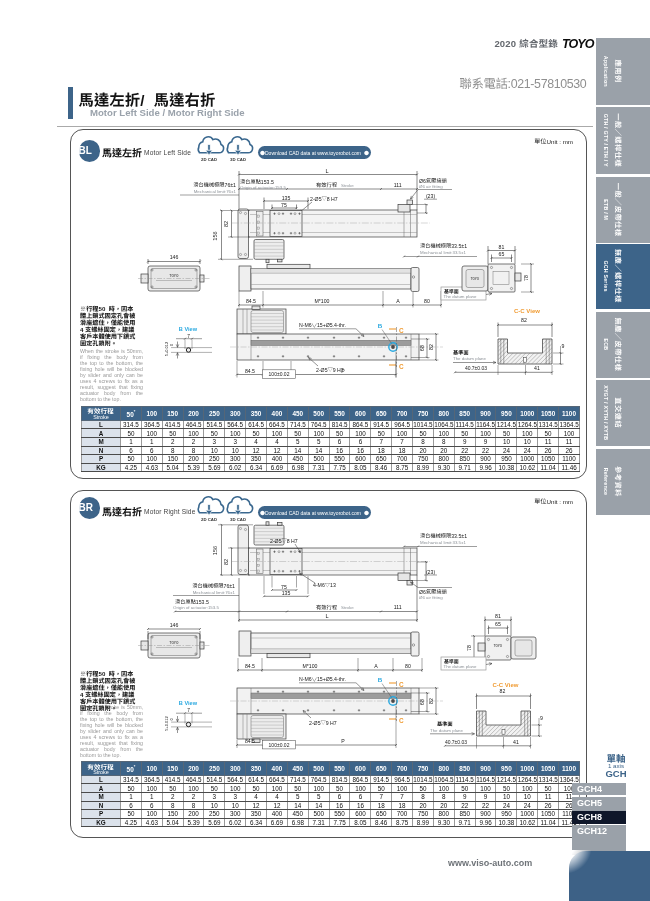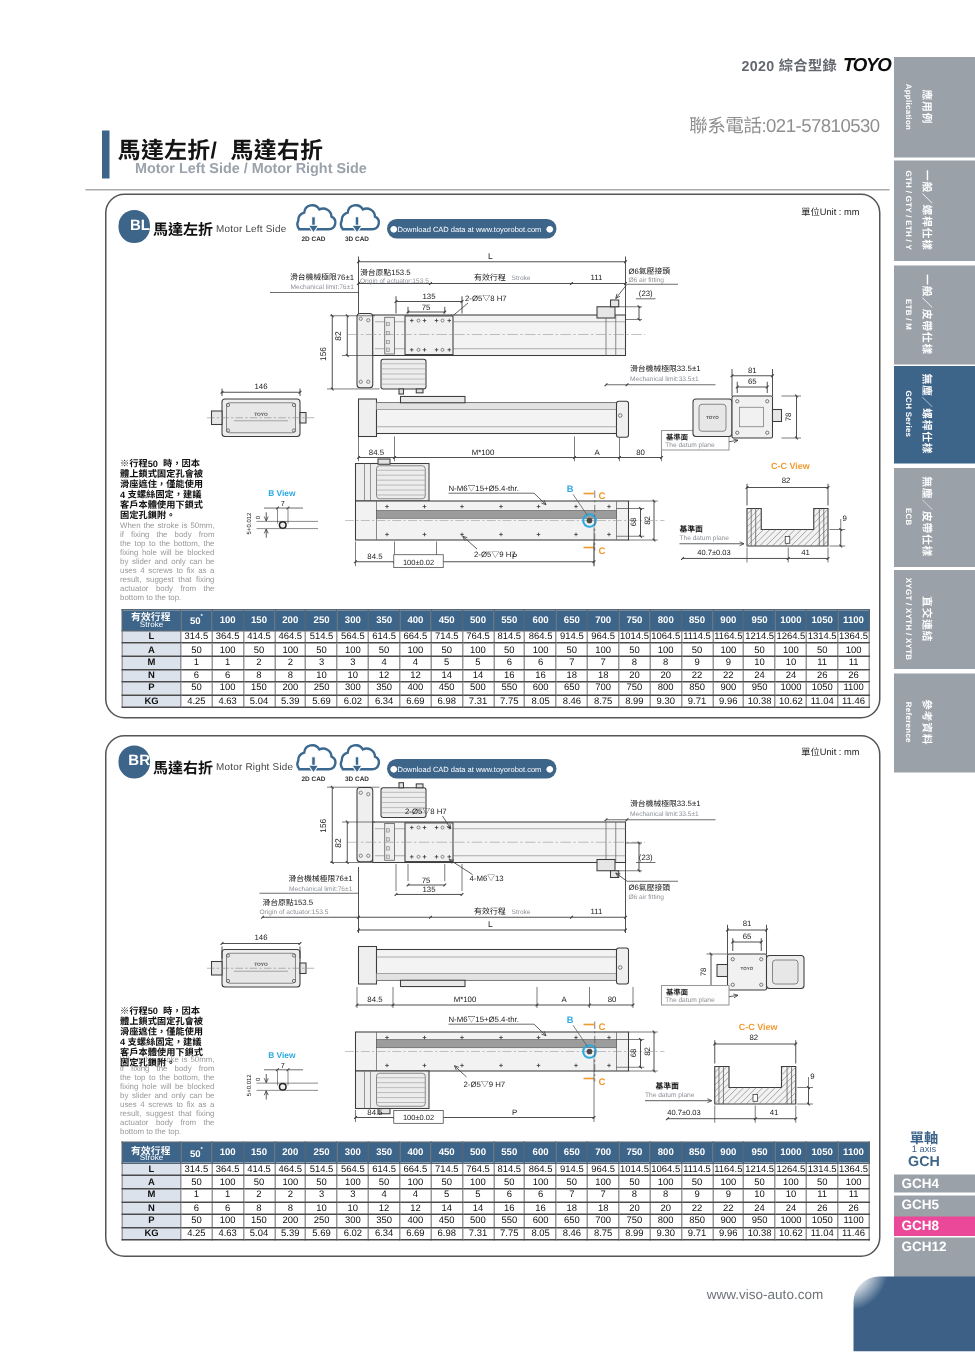--- a/index.html
+++ b/index.html
@@ -1,32 +1,32 @@
 <!DOCTYPE html>
 <html><head><meta charset="utf-8"><style>
 * {margin:0;padding:0;box-sizing:border-box}
 html,body {width:650px;height:901px;background:#fff;font-family:"Liberation Sans",sans-serif;overflow:hidden;position:relative}
 .abs {position:absolute}
 .box {position:absolute;left:70px;width:517px;border:1.1px solid #555;border-radius:13px;background:#fff}
 .tab {position:absolute;left:595.5px;width:54.5px;background:#9aa1a9}
 .tab.act {background:#3d6489}
-.gbtn {position:absolute;left:596px;width:54px;background:#9aa1a9;color:#fff;font-weight:bold;font-size:9px;line-height:13px;padding-left:5px}
-.gbtn.act {background:#ec4899}
+.gbtn {position:absolute;left:572px;width:54px;background:#9aa1a9;color:#fff;font-weight:bold;font-size:9px;line-height:13px;padding-left:5px}
+.gbtn.act {background:#0f172a}
 .dt {position:absolute;left:81px;width:499px;border-collapse:collapse;table-layout:fixed;font-size:6.3px;color:#111;text-align:center}
 .dt td {border-top:0.8px solid #4a4a4a;border-bottom:0.8px solid #4a4a4a;border-left:0.6px solid #9a9a9a;border-right:0.6px solid #9a9a9a;height:8.65px;padding:0;background:#fff}
 .dt .c0 {width:39px;background:#dbe2eb;font-weight:bold}
 .dt .hd td {background:#3d6489;color:#fff;height:11.5px;font-weight:bold;border-color:#567;font-size:6.4px}
 .dt .hd .c0 {background:#3d6489}
 .dt sup {font-size:4px;vertical-align:4px}
 .str {display:block;font-size:5.4px;font-weight:normal;margin-top:6.6px}
 .note {position:absolute;left:80px;width:63px;font-size:5.25px;line-height:6.05px;color:#999}
 .note div {text-align:justify;text-align-last:justify;white-space:nowrap;overflow:visible}
 .note div:last-child {text-align-last:left}
 .pill {position:absolute;left:258px;width:113px;height:13px;border-radius:7px;background:#3d6489}
-.circ {position:absolute;left:78.5px;width:21.5px;height:21.5px;border-radius:50%;background:#3d6489;color:#fff;font-weight:bold;font-size:10px;text-align:right;line-height:22px}
+.circ {position:absolute;left:78.5px;width:21.5px;height:21.5px;border-radius:50%;background:#3d6489;color:#fff;font-weight:bold;font-size:10px;text-align:left;line-height:22px}
 </style></head><body>
 <div class="abs" style="left:68px;top:87px;width:5px;height:32px;background:#3d6489"></div>
 <div class="abs" style="left:90px;top:107px;font-size:9.6px;font-weight:bold;color:#9aa2ab">Motor Left Side / Motor Right Side</div>
 <div class="abs" style="left:57px;top:126px;width:536px;height:1px;background:#aaa"></div>
 <div class="box" style="top:129px;height:349.5px"></div>
 <div class="box" style="top:489.5px;height:348.5px"></div>
 <div class="circ" style="top:140px;line-height:21.5px">BL</div>
 <div class="circ" style="top:497px;line-height:21.5px">BR</div>
 <div class="pill" style="top:146px"></div>
 <div class="pill" style="top:506px"></div>
@@ -420,21 +420,21 @@
 <div class="tab act" style="top:243.5px;height:65.0px"></div>
 <div class="tab" style="top:311.5px;height:66.0px"></div>
 <div class="tab" style="top:380px;height:65.5px"></div>
 <div class="tab" style="top:448.5px;height:66.0px"></div>
 <div class="gbtn" style="top:783px;height:12px">GCH4</div>
 <div class="gbtn" style="top:797px;height:26px">GCH5</div>
 <div class="gbtn act" style="top:811px;height:13px">GCH8</div>
 <div class="gbtn" style="top:825px;height:30px">GCH12</div>
 <div class="abs" style="left:569px;top:851px;width:81px;height:50px;background:#3d6186;border-top-left-radius:17px"></div>
 <div class="abs" style="left:568px;top:850px;width:40px;height:33px;background:radial-gradient(circle 40px at -4px -4px,rgba(255,255,255,1) 26%,rgba(255,255,255,0) 70%)"></div>
-<div class="abs" style="left:460px;top:858px;width:100px;font-size:9px;font-weight:normal;color:#6e7378;text-align:center">www.viso-auto.com</div>
+<div class="abs" style="left:448px;top:858px;width:100px;font-size:9px;font-weight:bold;color:#6e7378;text-align:left">www.viso-auto.com</div>
 <svg width="650" height="901" viewBox="0 0 650 901" style="position:absolute;left:0;top:0;pointer-events:none">
     <defs>
       <path id="gcjk_6ed1" d="M93 -777C154 -740 235 -684 273 -648L321 -705C281 -739 200 -792 140 -826ZM42 -499C99 -467 175 -420 213 -389L257 -447C219 -478 142 -522 86 -551ZM76 16 143 61C191 -29 247 -151 289 -254L230 -298C183 -188 120 -60 76 16ZM493 -243C572 -232 672 -207 726 -184L749 -238C695 -261 595 -283 516 -291ZM462 -117 486 -56C569 -73 676 -98 780 -122V4C780 17 776 21 762 21C748 22 701 22 651 20C659 38 669 64 672 81C743 81 788 81 816 70C843 60 852 42 852 4V-402H390V-246C390 -159 382 -41 313 45C330 54 360 75 373 88C448 -7 461 -146 461 -245V-342H780V-180C662 -155 544 -131 462 -117ZM398 -803V-533H293V-363H362V-472H879V-363H952V-533H846V-803ZM584 -675V-533H466V-743H775V-675ZM775 -533H647V-624H775Z"></path>
       <path id="gcjk_53f0" d="M179 -342V79H255V25H741V77H821V-342ZM255 -48V-270H741V-48ZM126 -426C165 -441 224 -443 800 -474C825 -443 846 -414 861 -388L925 -434C873 -518 756 -641 658 -727L599 -687C647 -644 699 -591 745 -540L231 -516C320 -598 410 -701 490 -811L415 -844C336 -720 219 -593 183 -559C149 -526 124 -505 101 -500C110 -480 122 -442 126 -426Z"></path>
       <path id="gcjk_539f" d="M369 -402H788V-308H369ZM369 -552H788V-459H369ZM699 -165C759 -100 838 -11 876 42L940 4C899 -48 818 -135 758 -197ZM371 -199C326 -132 260 -56 200 -4C219 6 250 26 264 37C320 -17 390 -102 442 -175ZM131 -785V-501C131 -347 123 -132 35 21C53 28 85 48 99 60C192 -101 205 -338 205 -501V-715H943V-785ZM530 -704C522 -678 507 -642 492 -611H295V-248H541V-4C541 8 537 13 521 13C506 14 455 14 396 12C405 32 416 59 419 79C496 79 545 79 576 68C605 57 614 36 614 -3V-248H864V-611H573C588 -636 603 -664 617 -691Z"></path>
       <path id="gcjk_9ede" d="M151 -699C167 -651 180 -587 182 -546L222 -557C219 -597 205 -661 188 -709ZM187 -122C198 -66 203 6 201 53L254 47C255 0 249 -72 238 -127ZM290 -122C311 -71 329 -4 334 41L384 29C379 -14 359 -81 338 -131ZM393 -124C421 -75 448 -9 458 34L508 16C498 -28 471 -92 441 -141ZM98 -141C87 -80 65 -2 34 45L88 68C119 20 139 -59 150 -122ZM355 -712C346 -666 326 -595 312 -552L344 -540C362 -579 382 -644 399 -696ZM674 -838V-364H528V79H598V33H850V75H922V-364H747V-551H961V-621H747V-838ZM598 -37V-296H850V-37ZM137 -749H245V-507H137ZM296 -749H412V-507H296ZM52 -243V-184H492V-243H304V-323H480V-383H304V-452H473V-804H77V-452H237V-383H70V-323H237V-243Z"></path>
       <path id="gcjk_6709" d="M391 -840C379 -797 364 -753 347 -710H63V-640H315C252 -511 160 -391 43 -311C58 -296 81 -270 92 -253C153 -296 207 -349 254 -407V-259C254 -165 245 -53 162 27C176 38 205 69 214 85C274 30 303 -45 317 -119H748V-15C748 0 743 6 726 6C707 7 646 8 580 5C590 26 601 57 605 77C691 77 746 77 779 66C812 53 822 30 822 -14V-524H335C358 -561 378 -600 397 -640H939V-710H427C442 -747 455 -785 467 -822ZM748 -289V-184H326C328 -210 329 -235 329 -258V-289ZM748 -353H329V-456H748Z"></path>
       <path id="gcjk_6548" d="M169 -600C137 -523 87 -441 35 -384C50 -374 77 -350 88 -339C140 -399 197 -494 234 -581ZM334 -573C379 -519 426 -445 445 -396L505 -431C485 -479 436 -551 390 -603ZM201 -816C230 -779 259 -729 273 -694H58V-626H513V-694H286L341 -719C327 -753 295 -804 263 -841ZM138 -360C178 -321 220 -276 259 -230C203 -133 129 -55 38 1C54 13 81 41 91 55C176 -3 248 -79 306 -173C349 -118 386 -65 408 -23L468 -70C441 -118 395 -179 344 -240C372 -296 396 -358 415 -424L344 -437C331 -387 314 -341 294 -297C261 -333 226 -369 194 -400ZM657 -588H824C804 -454 774 -340 726 -246C685 -328 654 -420 633 -518ZM645 -841C616 -663 566 -492 484 -383C500 -370 525 -341 535 -326C555 -354 573 -385 590 -419C615 -330 646 -248 684 -176C625 -89 546 -22 440 27C456 40 482 69 492 83C588 33 664 -30 723 -109C775 -30 838 35 914 79C926 60 950 33 967 19C886 -23 820 -90 766 -174C831 -284 871 -420 897 -588H954V-658H677C692 -713 704 -771 715 -830Z"></path>
       <path id="gcjk_884c" d="M435 -780V-708H927V-780ZM267 -841C216 -768 119 -679 35 -622C48 -608 69 -579 79 -562C169 -626 272 -724 339 -811ZM391 -504V-432H728V-17C728 -1 721 4 702 5C684 6 616 6 545 3C556 25 567 56 570 77C668 77 725 77 759 66C792 53 804 30 804 -16V-432H955V-504ZM307 -626C238 -512 128 -396 25 -322C40 -307 67 -274 78 -259C115 -289 154 -325 192 -364V83H266V-446C308 -496 346 -548 378 -600Z"></path>
       <path id="gcjk_7a0b" d="M522 -724H830V-536H522ZM452 -789V-471H902V-789ZM870 -434C767 -404 577 -385 420 -375C428 -359 436 -333 438 -317C501 -320 570 -324 637 -331V-212H441V-147H637V-12H386V55H956V-12H711V-147H914V-212H711V-340C789 -349 862 -362 920 -378ZM364 -826C290 -792 157 -763 43 -744C51 -728 62 -703 65 -687C112 -693 162 -701 212 -711V-558H49V-488H202C162 -373 93 -243 28 -172C41 -154 59 -124 67 -103C118 -165 171 -264 212 -365V78H286V-353C320 -311 360 -257 377 -229L422 -288C402 -311 315 -401 286 -426V-488H411V-558H286V-727C334 -739 379 -753 417 -768Z"></path>

